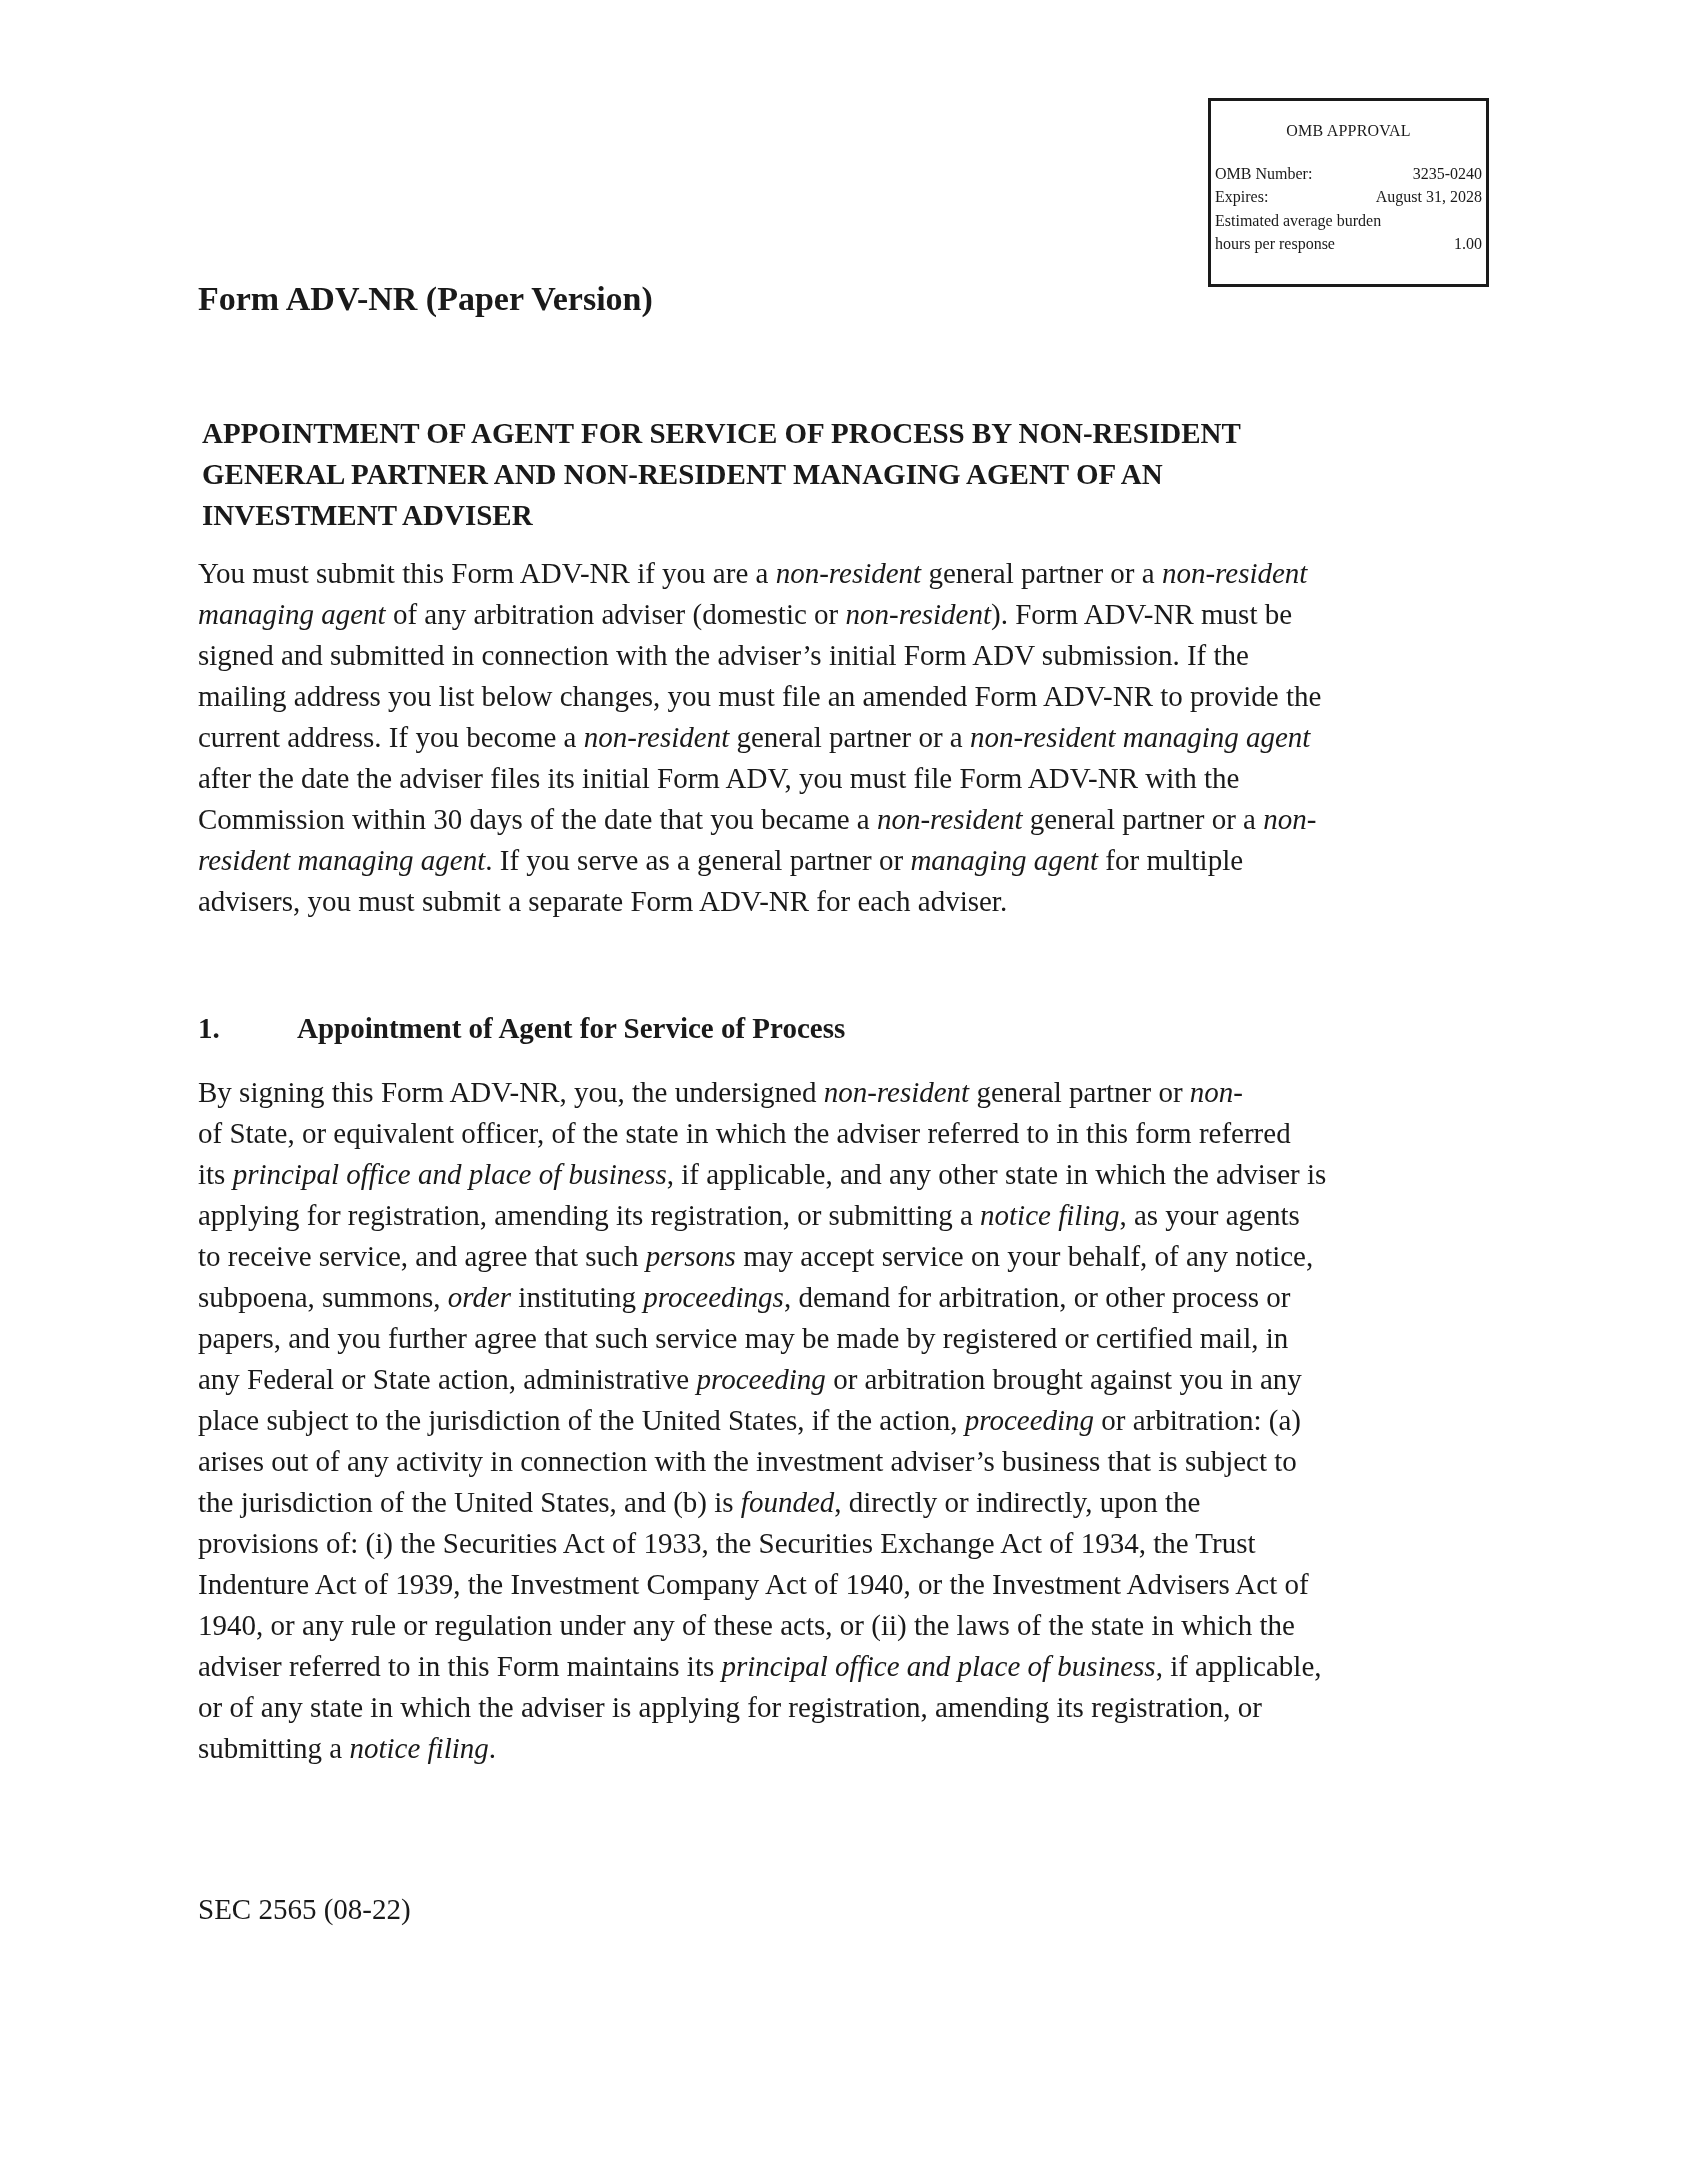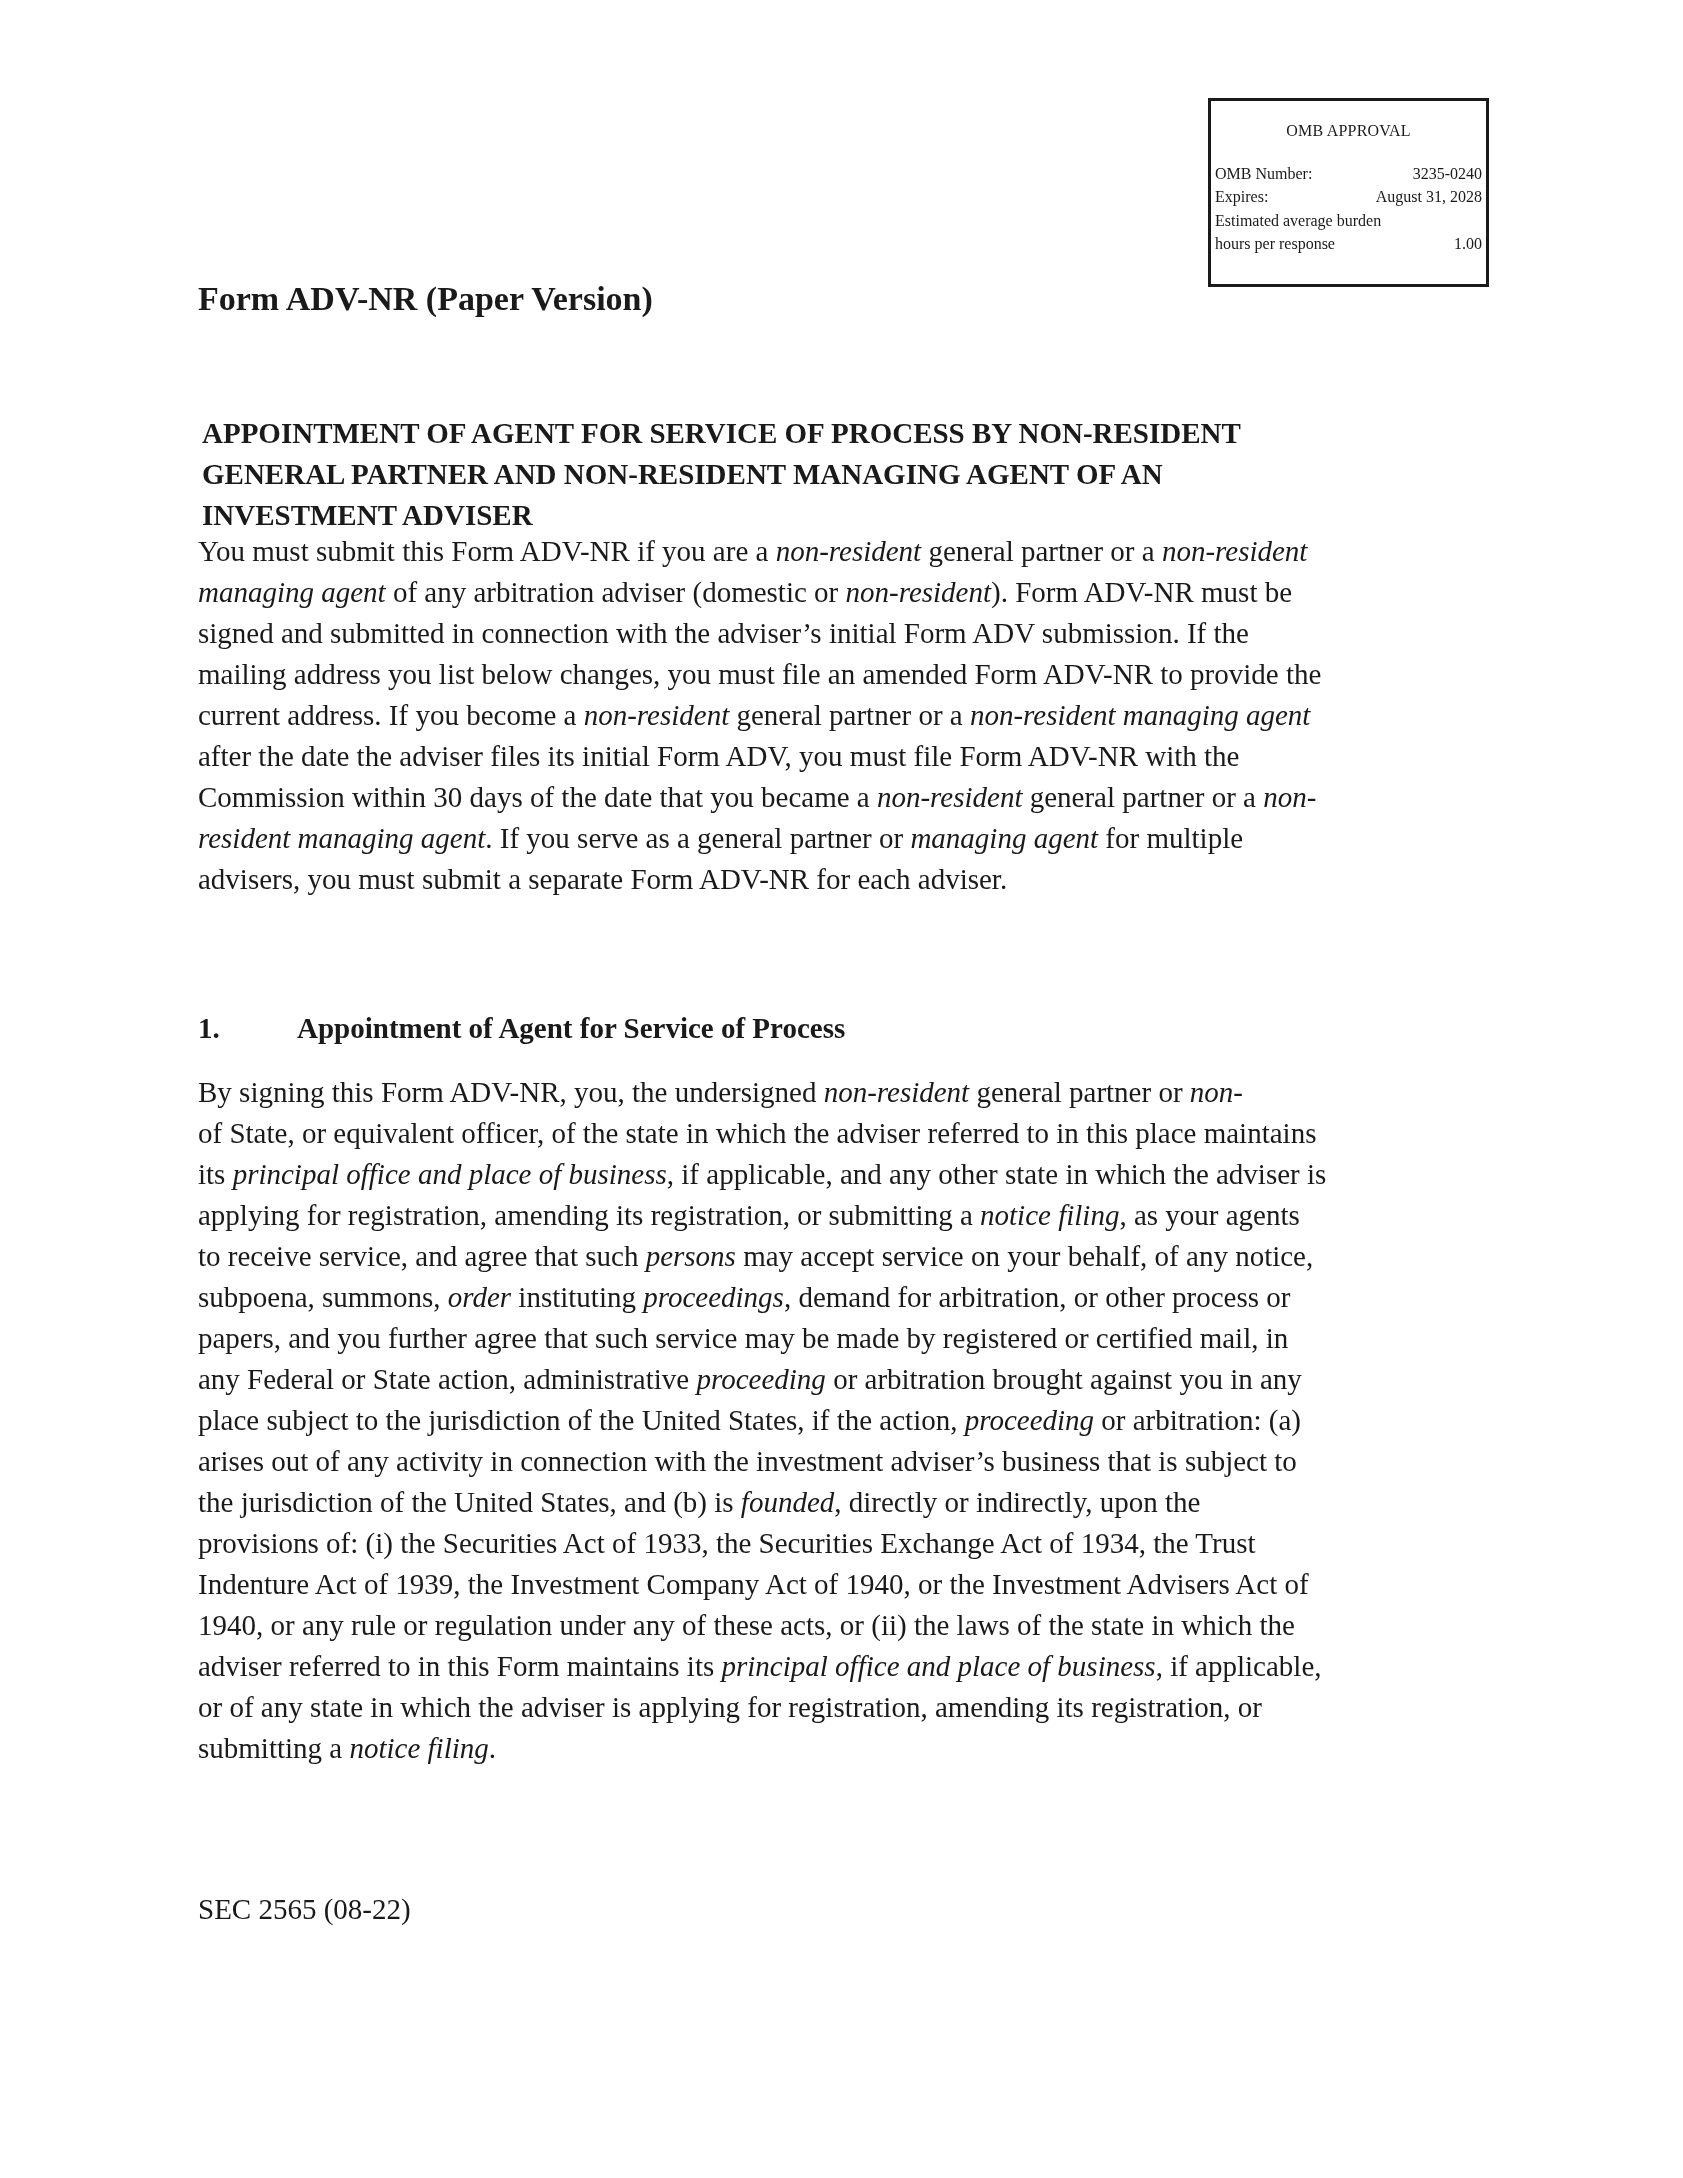--- a/index.html
+++ b/index.html
@@ -62,21 +62,21 @@
     .para {
       position: absolute;
       left: 198px;
       width: 1294px;
       font-size: 29px;
       line-height: 41px;
       margin: 0;
     }
     .para .line { display: block; white-space: nowrap; }
     .para i { font-style: italic; }
-    .para-intro { top: 531px; }
+    .para-intro { top: 553px; }
     .section-heading {
       position: absolute;
       left: 198px;
       top: 1008px;
       font-size: 29px;
       font-weight: bold;
       line-height: 40px;
       margin: 0;
       display: flex;
     }
@@ -135,21 +135,21 @@
     <span class="line"><span>advisers, you must submit a separate Form ADV-NR for each adviser.</span></span>
   </p>
 
 <h3 class="section-heading">
   <span class="section-num">1.</span>
   <span>Appointment of Agent for Service of Process</span>
 </h3>
 
 <p class="para para-section1">
     <span class="line"><span>By signing this Form ADV-NR, you, the undersigned </span><i>non-resident</i><span> general partner or </span><i>non-</i></span>
-    <span class="line"><span>of State, or equivalent officer, of the state in which the adviser referred to in this place maintains</span></span>
+    <span class="line"><span>of State, or equivalent officer, of the state in which the adviser referred to in this form referred</span></span>
     <span class="line"><span>its </span><i>principal office and place of business</i><span>, if applicable, and any other state in which the adviser is</span></span>
     <span class="line"><span>applying for registration, amending its registration, or submitting a </span><i>notice filing</i><span>, as your agents</span></span>
     <span class="line"><span>to receive service, and agree that such </span><i>persons</i><span> may accept service on your behalf, of any notice,</span></span>
     <span class="line"><span>subpoena, summons, </span><i>order</i><span> instituting </span><i>proceedings</i><span>, demand for arbitration, or other process or</span></span>
     <span class="line"><span>papers, and you further agree that such service may be made by registered or certified mail, in</span></span>
     <span class="line"><span>any Federal or State action, administrative </span><i>proceeding</i><span> or arbitration brought against you in any</span></span>
     <span class="line"><span>place subject to the jurisdiction of the United States, if the action, </span><i>proceeding</i><span> or arbitration: (a)</span></span>
     <span class="line"><span>arises out of any activity in connection with the investment adviser’s business that is subject to</span></span>
     <span class="line"><span>the jurisdiction of the United States, and (b) is </span><i>founded</i><span>, directly or indirectly, upon the</span></span>
     <span class="line"><span>provisions of: (i) the Securities Act of 1933, the Securities Exchange Act of 1934, the Trust</span></span>

